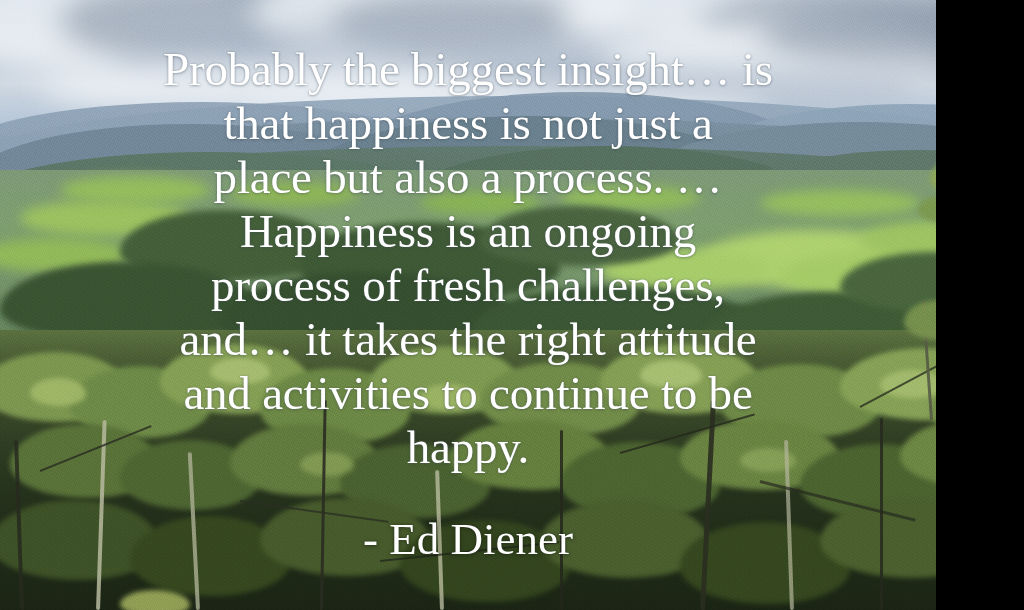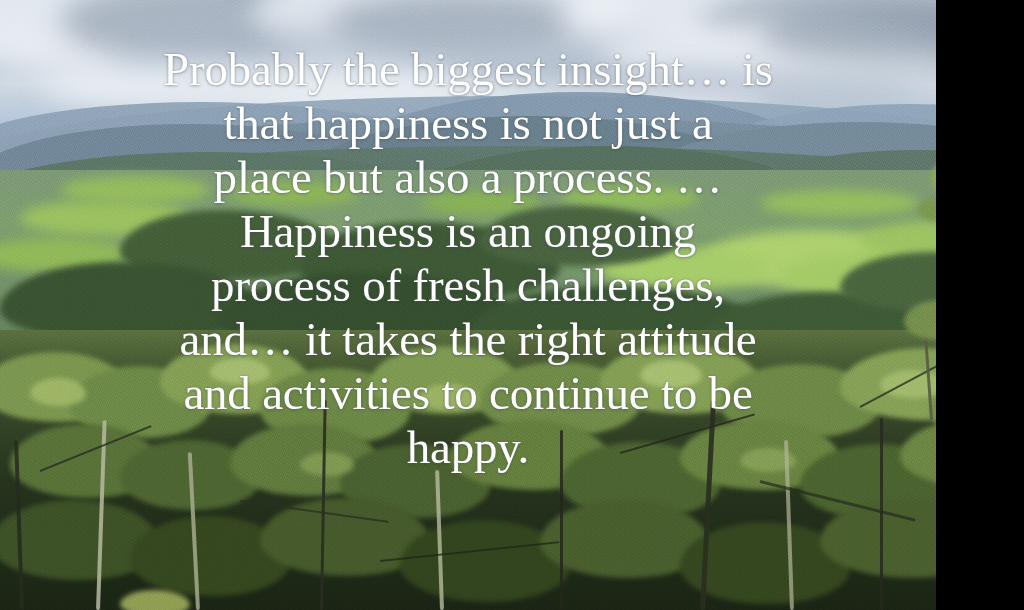--- a/index.html
+++ b/index.html
@@ -285,14 +285,15 @@
 
   <div class="quote-block">Probably the biggest insight… is
 that happiness is not just a
 place but also a process. …
 Happiness is an ongoing
 process of fresh challenges,
 and… it takes the right attitude
 and activities to continue to be
 happy.</div>
 
+  <div class="attribution">- Ed Diener</div>
 
 </div>
 
 </body></html>

